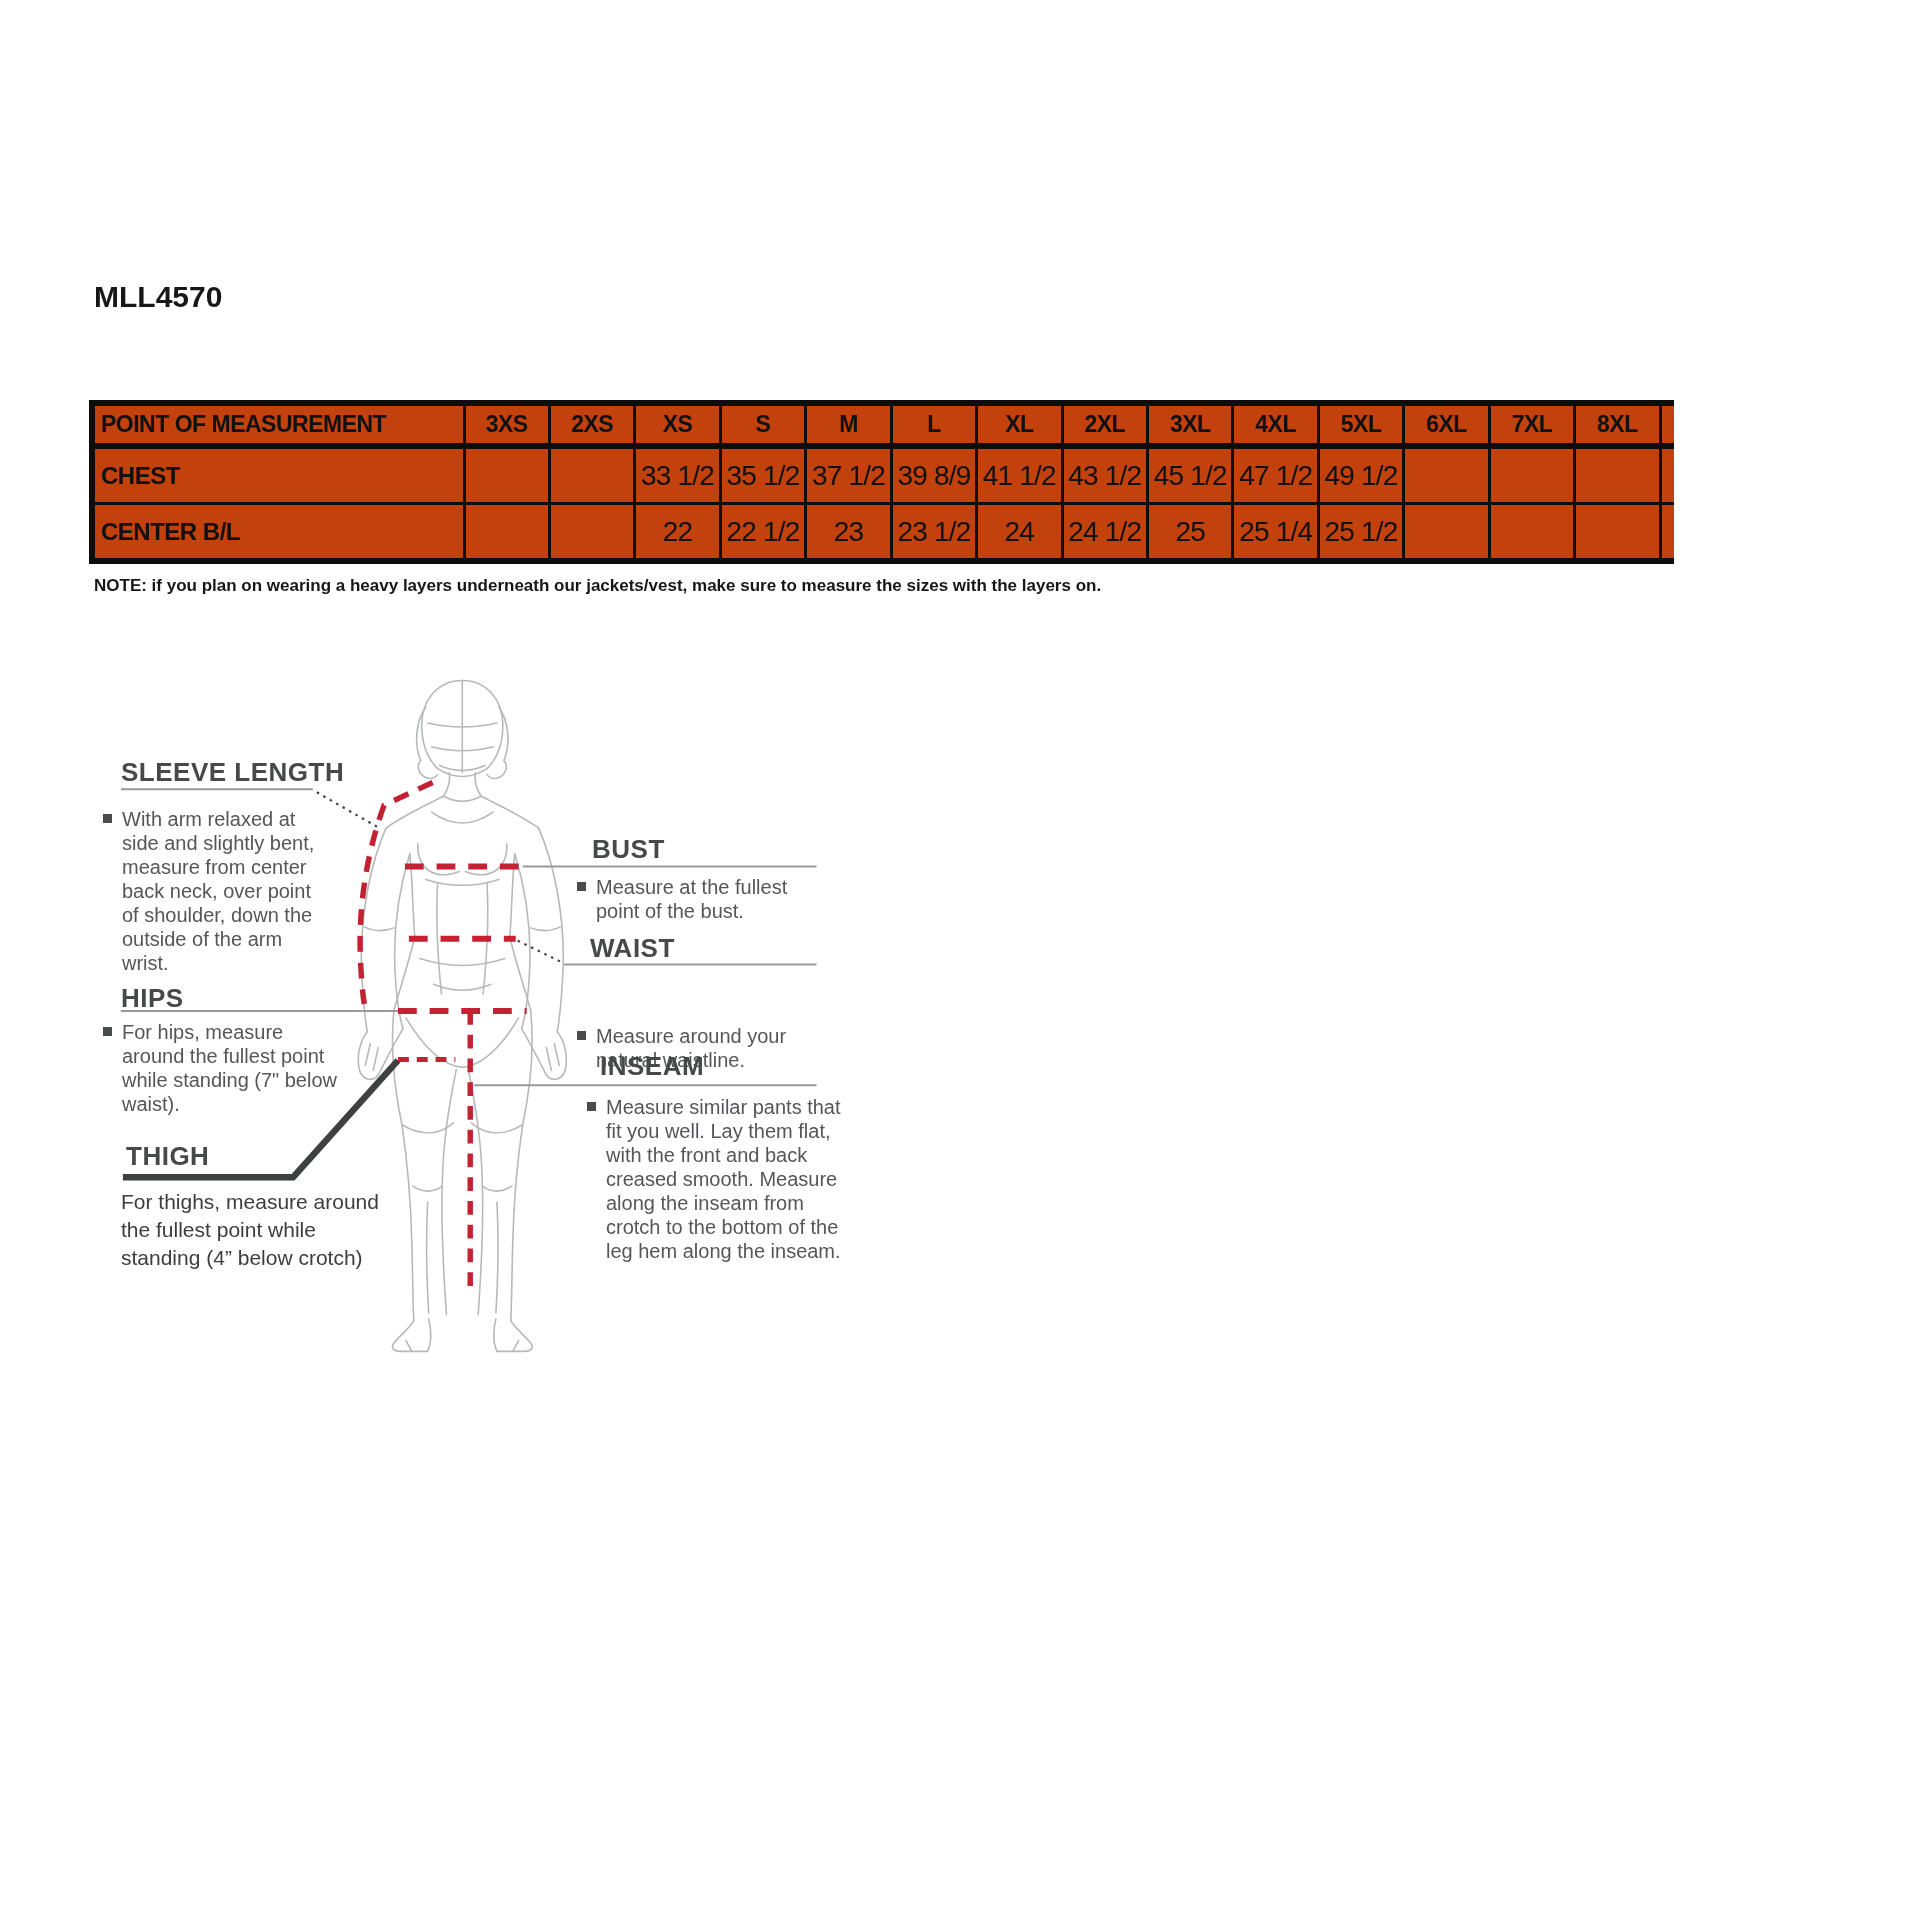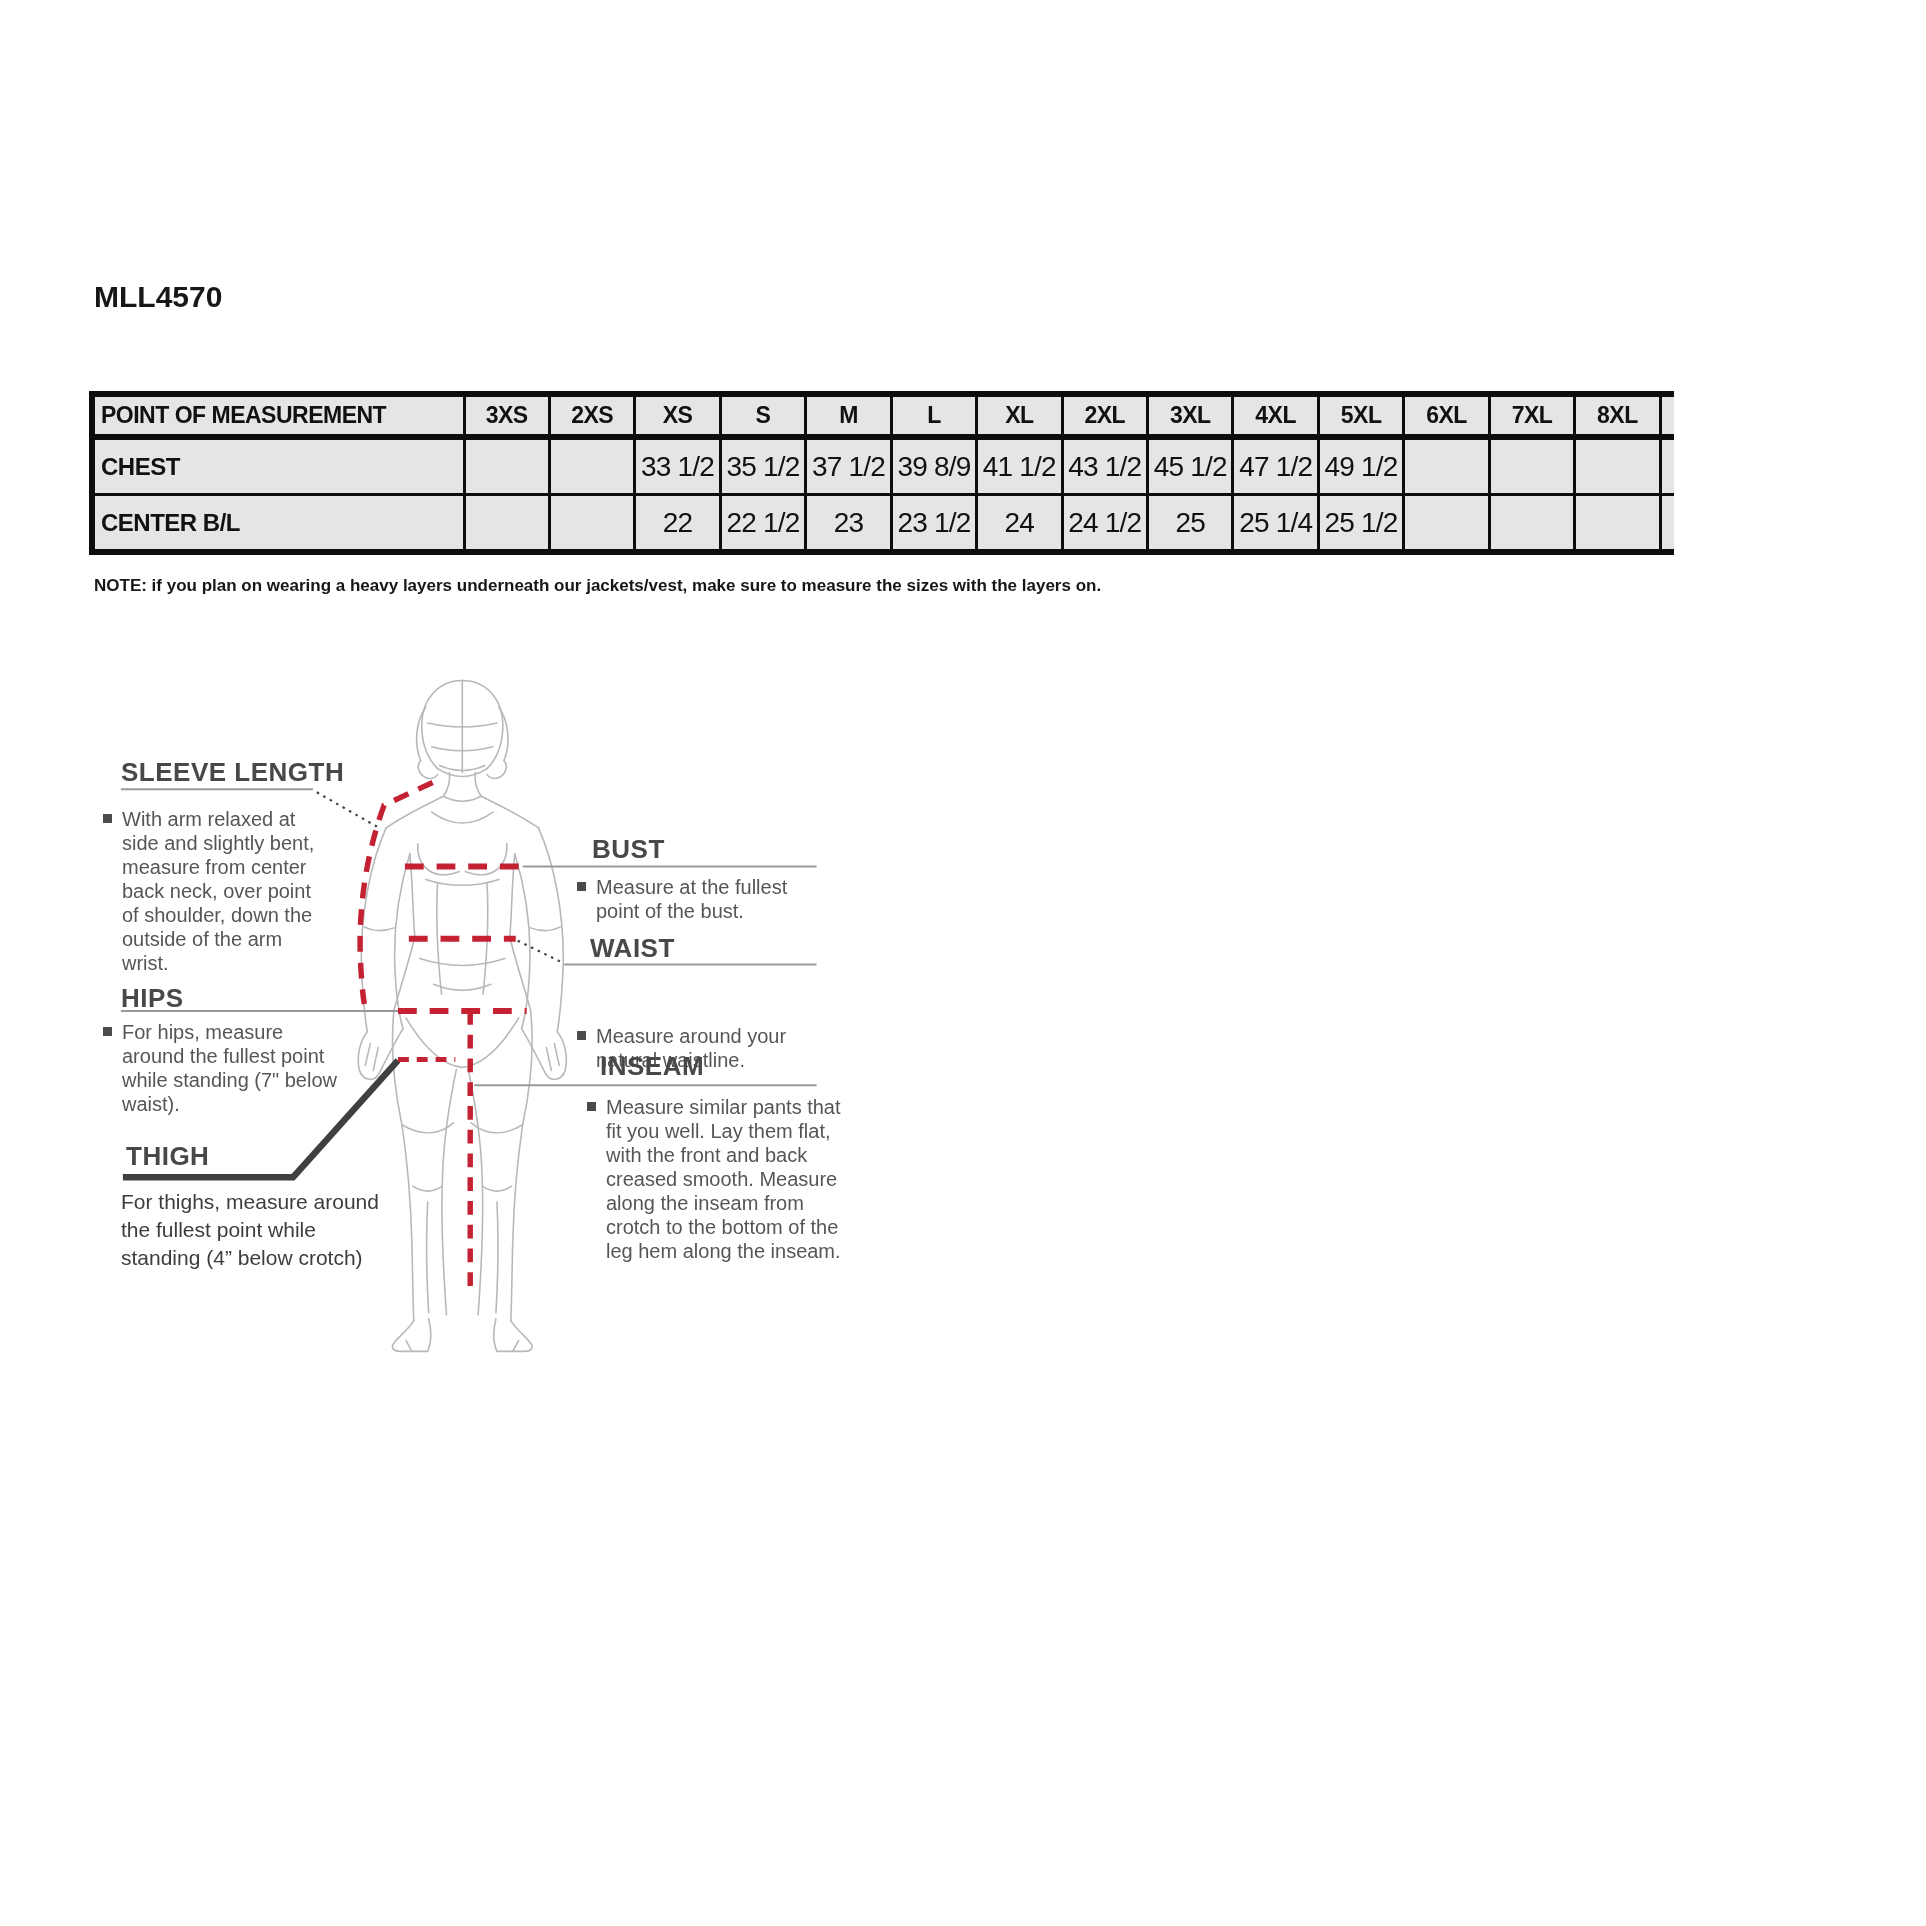--- a/index.html
+++ b/index.html
@@ -16,23 +16,23 @@
   .doc-title{
     position:absolute;left:94px;top:280px;
     font-size:30px;font-weight:bold;color:#171717;letter-spacing:0px;
   }
   .doc-note{
     position:absolute;left:94px;top:576px;
     font-size:17px;font-weight:bold;color:#171717;white-space:nowrap;
   }
   
   .size-table{
-    position:absolute;left:89px;top:391px;width:1745px;
+    position:absolute;left:89px;top:400px;width:1745px;
     border-collapse:collapse;table-layout:fixed;
-    background:#e5e5e5;
+    background:#c2410c;
   }
   .size-table col.first{width:372px;}
   .size-table th,.size-table td{
     border:3px solid #0d0d0d;
     padding:0;overflow:hidden;white-space:nowrap;
   }
   .size-table{border:6px solid #0d0d0d;}
   .size-table tr.hrow th{
     height:37px;font-size:23px;font-weight:bold;text-align:center;
     border-bottom:6px solid #0d0d0d;letter-spacing:-0.5px;

